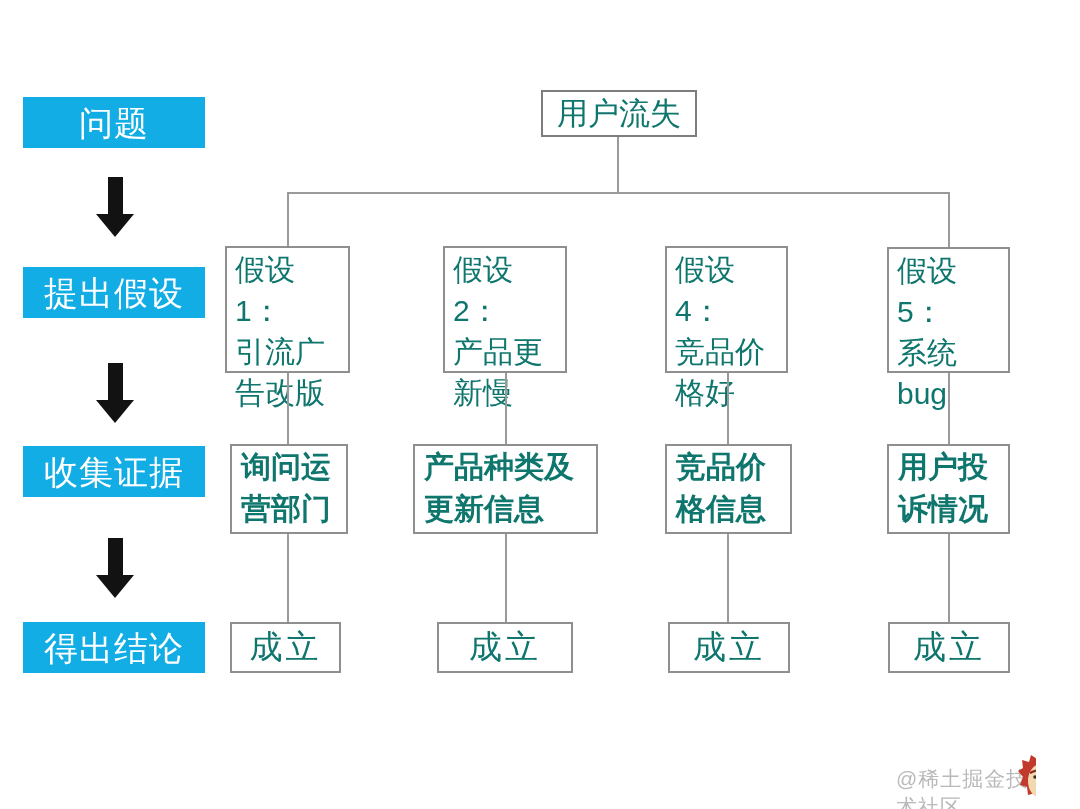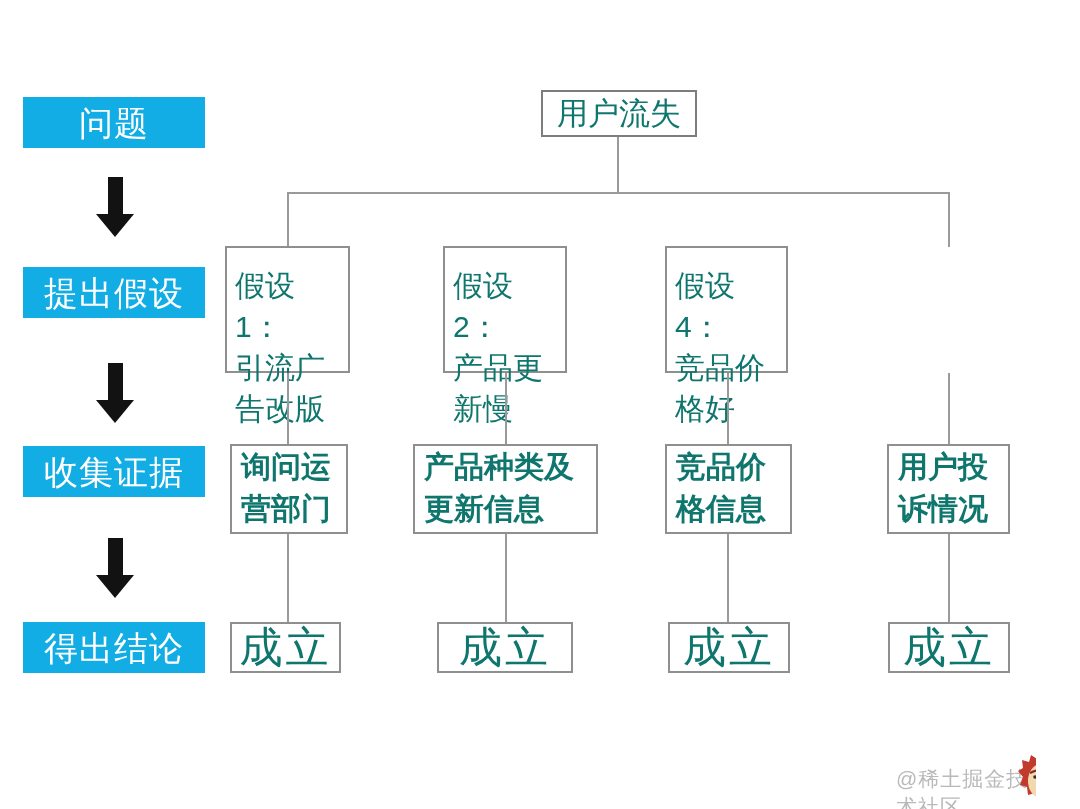--- a/index.html
+++ b/index.html
@@ -23,23 +23,23 @@
   }
   
   .wbox{
     position:absolute;background:#fff;border:2px solid #8f8f8f;box-sizing:border-box;
     font-size:30px;color:#0f766e;
   }
   .problem-box{
     display:flex;align-items:center;justify-content:center;
     font-size:31px;border-color:#7d7d7d;
   }
-  .hyp{white-space:pre-line;line-height:41px;padding:17px 8px;}
+  .hyp{white-space:pre-line;line-height:41px;padding:1px 8px;}
   .ev{white-space:pre-line;line-height:42px;padding:0 9px;font-weight:bold;}
-  .con{display:flex;align-items:center;justify-content:center;font-size:43px;letter-spacing:3px;}
+  .con{display:flex;align-items:center;justify-content:center;font-size:33px;letter-spacing:3px;}
   
   .line{position:absolute;background:#9a9a9a;}
   .line-v{width:2px;}
   .line-h{height:2px;}
   
   .watermark-text{
     position:absolute;left:896px;top:765px;color:#b9b9b9;font-size:21px;letter-spacing:1px;
   }
   .mascot{position:absolute;left:1018px;top:751px;width:46px;height:54px;}
   .mascot-label{position:absolute;left:1052px;top:788px;font-size:11px;color:#c23a2c;}
@@ -76,20 +76,23 @@
 
   <div class="wbox hyp" style="left:225px;top:246px;width:125px;height:127px">假设1：
 引流广
 告改版</div>
   <div class="wbox hyp" style="left:443px;top:246px;width:124px;height:127px">假设2：
 产品更
 新慢</div>
   <div class="wbox hyp" style="left:665px;top:246px;width:123px;height:127px">假设4：
 竞品价
 格好</div>
+  <div class="wbox hyp" style="left:887px;top:247px;width:123px;height:126px">假设5：
+系统
+bug</div>
 
   <div class="line line-v" style="left:287px;top:373px;height:71px"></div>
   <div class="line line-v" style="left:505px;top:373px;height:71px"></div>
   <div class="line line-v" style="left:727px;top:373px;height:71px"></div>
   <div class="line line-v" style="left:948px;top:373px;height:71px"></div>
 
   <div class="wbox ev" style="left:230px;top:444px;width:118px;height:90px">询问运
 营部门</div>
   <div class="wbox ev" style="left:413px;top:444px;width:185px;height:90px">产品种类及
 更新信息</div>

